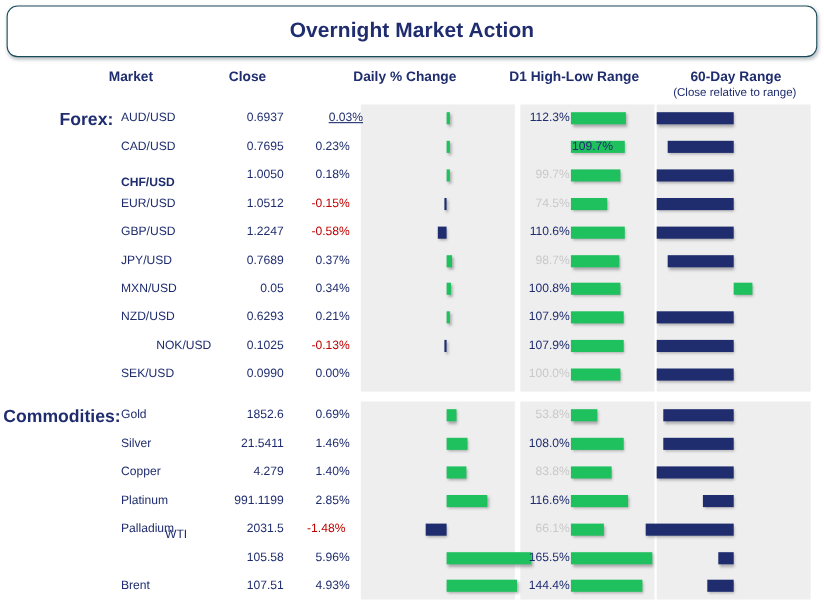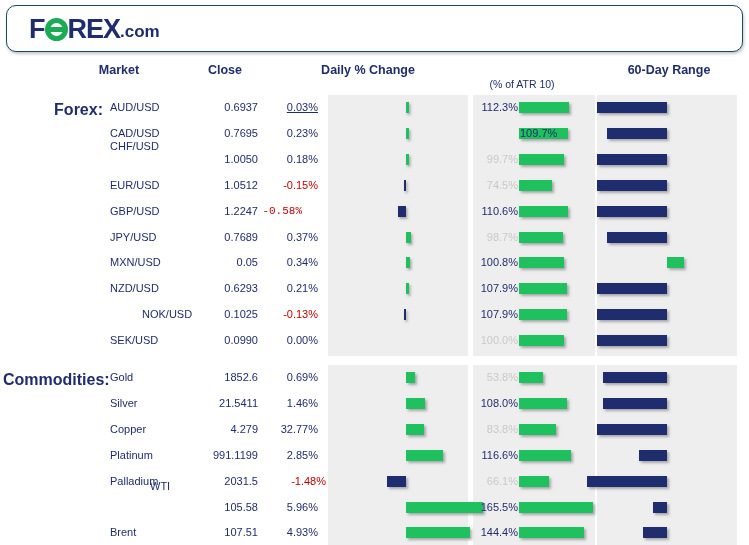--- a/index.html
+++ b/index.html
@@ -90,30 +90,29 @@
   }
   .pct.on  { color:#1f2d6e; }
   .pct.off { color:#c9c9c9; }
 </style>
 </head>
 <body>
 
 <div id="app">
 
   <div class="header">
-    <div class="logo">
-      <span>F</span><span class="o-wrap"><span class="o-ring"></span><span class="o-bar"></span></span><span>REX</span><span class="dotcom">.com</span>
-    </div>
+    <div class="header-title">Overnight Market Action</div>
   </div>
 
   <div class="colhead" style="left:78px;  top:63px;  width:82px;">Market</div>
   <div class="colhead" style="left:186px; top:63px;  width:78px;">Close</div>
   <div class="colhead" style="left:298px; top:63px;  width:140px;">Daily % Change</div>
-  <div class="colsub" style="left:447px; top:78px;  width:150px;">(% of ATR 10)</div>
+  <div class="colhead" style="left:447px; top:63px;  width:150px;">D1 High-Low Range</div>
   <div class="colhead" style="left:596px; top:63px;  width:146px;">60-Day Range</div>
+  <div class="colsub" style="left:588px; top:78px;  width:160px;">(Close relative to range)</div>
 
   <div id="panels">
       <div class="panel" style="left: 328px; top: 95px; width: 140px; height: 261px;"></div>
       <div class="panel" style="left: 473px; top: 95px; width: 122px; height: 261px;"></div>
       <div class="panel" style="left: 597px; top: 95px; width: 140px; height: 261px;"></div>
       <div class="bar green" style="top: 102px; left: 406px; width: 2.5px;"></div>
       <div class="bar green" style="top: 102px; left: 519px; width: 50.2127px;"></div>
       <div class="bar navy" style="top: 102px; left: 597px; width: 70px;"></div>
       <div class="bar green" style="top: 127.9px; left: 406px; width: 2.99px;"></div>
       <div class="bar green" style="top: 127.9px; left: 519px; width: 49.0502px;"></div>
@@ -163,37 +162,37 @@
       <div class="bar green" style="top: 501.5px; left: 519px; width: 74px;"></div>
       <div class="bar navy" style="top: 501.5px; left: 653px; width: 14px;"></div>
       <div class="bar green" style="top: 527.4px; left: 406px; width: 64.09px;"></div>
       <div class="bar green" style="top: 527.4px; left: 519px; width: 64.5656px;"></div>
       <div class="bar navy" style="top: 527.4px; left: 643.2px; width: 23.8px;"></div>
     </div>
   <div id="rows">
       <div class="grp-label" style="left: 3px; top: 101px;">Forex:</div>
       <div class="mkt" style="left: 110px; top: 101px;">AUD/USD</div>
       <div class="close" style="left: 188px; top: 101px;">0.6937</div>
-      <div class="chg pos" style="left: 266px; top: 101px; text-decoration: underline;">0.03%</div>
+      <div class="chg pos" style="left: 278px; top: 101px; text-decoration: underline;">0.03%</div>
       <div class="pct on" style="left: 474px; top: 101px;">112.3%</div>
       <div class="mkt" style="left: 110px; top: 126.9px;">CAD/USD</div>
       <div class="close" style="left: 188px; top: 126.9px;">0.7695</div>
       <div class="chg pos" style="left: 266px; top: 126.9px;">0.23%</div>
       <div class="pct on" style="left: 474px; top: 126.9px; padding-left: 46px;">109.7%</div>
-      <div class="mkt" style="left: 110px; top: 140px;">CHF/USD</div>
+      <div class="mkt" style="left: 110px; top: 160px; font-weight: bold;">CHF/USD</div>
       <div class="close" style="left: 188px; top: 152.8px;">1.0050</div>
       <div class="chg pos" style="left: 266px; top: 152.8px;">0.18%</div>
       <div class="pct off" style="left: 474px; top: 152.8px;">99.7%</div>
       <div class="mkt" style="left: 110px; top: 178.7px;">EUR/USD</div>
       <div class="close" style="left: 188px; top: 178.7px;">1.0512</div>
       <div class="chg neg" style="left: 266px; top: 178.7px;">-0.15%</div>
       <div class="pct off" style="left: 474px; top: 178.7px;">74.5%</div>
       <div class="mkt" style="left: 110px; top: 204.6px;">GBP/USD</div>
       <div class="close" style="left: 188px; top: 204.6px;">1.2247</div>
-      <div class="chg neg" style="left: 250px; top: 204.6px; font-family: Liberation Mono, monospace;">-0.58%</div>
+      <div class="chg neg" style="left: 266px; top: 204.6px;">-0.58%</div>
       <div class="pct on" style="left: 474px; top: 204.6px;">110.6%</div>
       <div class="mkt" style="left: 110px; top: 230.5px;">JPY/USD</div>
       <div class="close" style="left: 188px; top: 230.5px;">0.7689</div>
       <div class="chg pos" style="left: 266px; top: 230.5px;">0.37%</div>
       <div class="pct off" style="left: 474px; top: 230.5px;">98.7%</div>
       <div class="mkt" style="left: 110px; top: 256.4px;">MXN/USD</div>
       <div class="close" style="left: 188px; top: 256.4px;">0.05</div>
       <div class="chg pos" style="left: 266px; top: 256.4px;">0.34%</div>
       <div class="pct on" style="left: 474px; top: 256.4px;">100.8%</div>
       <div class="mkt" style="left: 110px; top: 282.3px;">NZD/USD</div>
@@ -212,29 +211,29 @@
       <div class="mkt" style="left: 110px; top: 371px;">Gold</div>
       <div class="close" style="left: 188px; top: 371px;">1852.6</div>
       <div class="chg pos" style="left: 266px; top: 371px;">0.69%</div>
       <div class="pct off" style="left: 474px; top: 371px;">53.8%</div>
       <div class="mkt" style="left: 110px; top: 396.9px;">Silver</div>
       <div class="close" style="left: 188px; top: 396.9px;">21.5411</div>
       <div class="chg pos" style="left: 266px; top: 396.9px;">1.46%</div>
       <div class="pct on" style="left: 474px; top: 396.9px;">108.0%</div>
       <div class="mkt" style="left: 110px; top: 422.8px;">Copper</div>
       <div class="close" style="left: 188px; top: 422.8px;">4.279</div>
-      <div class="chg pos" style="left: 266px; top: 422.8px;">32.77%</div>
+      <div class="chg pos" style="left: 266px; top: 422.8px;">1.40%</div>
       <div class="pct off" style="left: 474px; top: 422.8px;">83.8%</div>
       <div class="mkt" style="left: 110px; top: 448.7px;">Platinum</div>
       <div class="close" style="left: 188px; top: 448.7px;">991.1199</div>
       <div class="chg pos" style="left: 266px; top: 448.7px;">2.85%</div>
       <div class="pct on" style="left: 474px; top: 448.7px;">116.6%</div>
       <div class="mkt" style="left: 110px; top: 474.6px;">Palladium</div>
       <div class="close" style="left: 188px; top: 474.6px;">2031.5</div>
-      <div class="chg neg" style="left: 274px; top: 474.6px;">-1.48%</div>
+      <div class="chg neg" style="left: 262px; top: 474.6px;">-1.48%</div>
       <div class="pct off" style="left: 474px; top: 474.6px;">66.1%</div>
       <div class="mkt" style="left: 110px; top: 480px; margin-left: 40px;">WTI</div>
       <div class="close" style="left: 188px; top: 500.5px;">105.58</div>
       <div class="chg pos" style="left: 266px; top: 500.5px;">5.96%</div>
       <div class="pct on" style="left: 474px; top: 500.5px;">165.5%</div>
       <div class="mkt" style="left: 110px; top: 526.4px;">Brent</div>
       <div class="close" style="left: 188px; top: 526.4px;">107.51</div>
       <div class="chg pos" style="left: 266px; top: 526.4px;">4.93%</div>
       <div class="pct on" style="left: 474px; top: 526.4px;">144.4%</div>
     </div>

